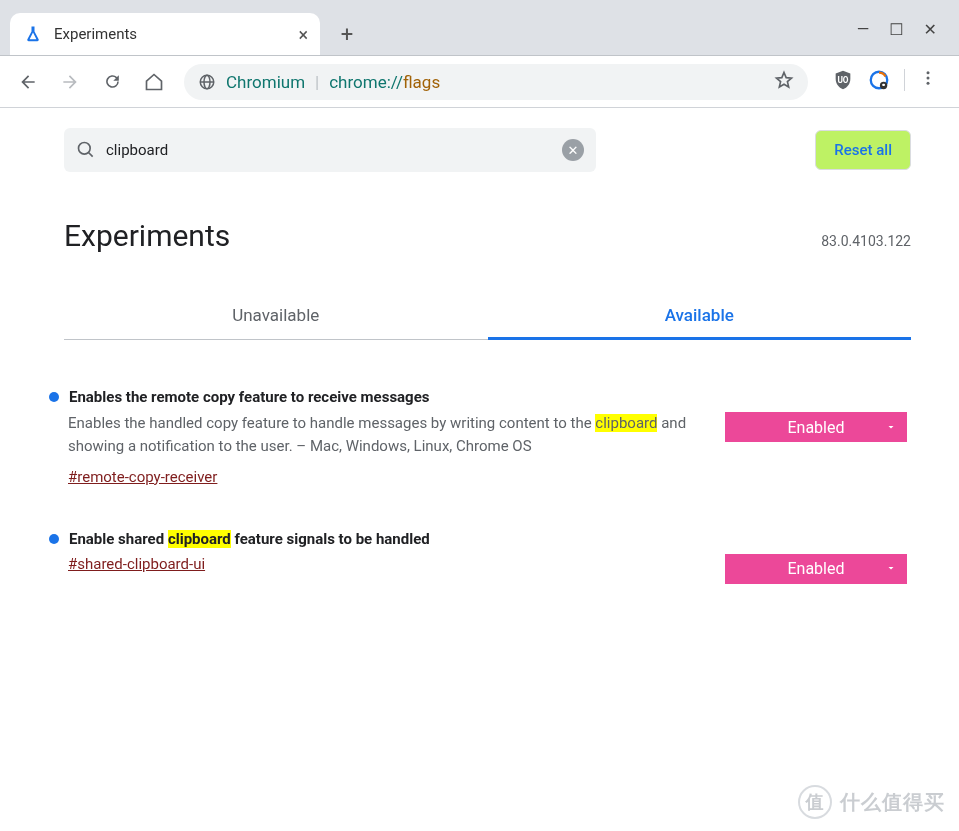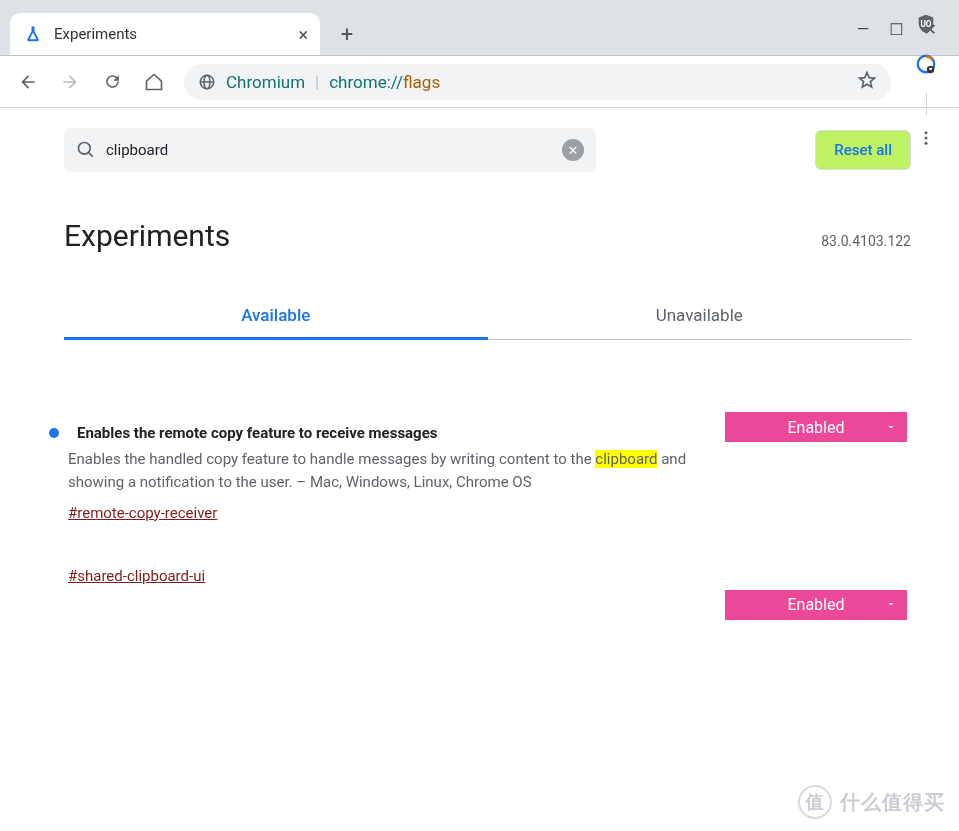--- a/index.html
+++ b/index.html
@@ -20,21 +20,21 @@
   .nav-btn { width: 36px; height: 36px; display:flex; align-items:center; justify-content:center; border-radius: 50%; color: #5f6368; }
   .nav-btn.disabled { color: #b8bbbf; }
   .omnibox { flex: 1; height: 36px; background: #f1f3f4; border-radius: 18px; display: flex; align-items: center; padding: 0 14px; margin: 0 6px; gap: 10px; }
   .omnibox .site-info { width:18px; height:18px; }
   .omnibox .url-chromium { color:#0f766e; font-size:17px; }
   .omnibox .url-sep { color:#bdc1c6; font-size:17px; }
   .omnibox .url-scheme { color:#0f766e; font-size:17px; }
   .omnibox .url-path { color:#a16207; font-size:17px; }
   .omnibox .spacer { flex:1; }
   .omnibox .star { color:#5f6368; }
-  .ext-icons { display:flex; align-items:center; gap: 14px; padding: 0 12px; flex-direction: column; }
+  .ext-icons { display:flex; gap: 14px; padding: 0 12px; }
   .ext-icons > * { color:#5f6368; }
   .ext-vsep { width:1px; height:22px; background:#d0d3d8; }
 
   
   .content { padding: 20px 48px 0 64px; }
   .search-row { display:flex; align-items:center; gap: 20px; }
   .search-box { flex: 0 0 532px; height: 44px; background:#f1f3f4; border-radius: 6px; display:flex; align-items:center; padding: 0 12px; gap: 10px; }
   .search-box input { border:none; background:transparent; outline:none; font-size:15px; color:#202124; flex:1; }
   .clear-btn { width:22px; height:22px; border-radius:50%; background:#9aa0a6; display:flex; align-items:center; justify-content:center; color:#fff; font-size:13px; }
   .reset-btn { margin-left:auto; border:1px solid #dadce0; background:#bef264; color:#1a73e8; font-size:15px; padding: 10px 18px; border-radius:6px; font-weight:500; }
@@ -42,21 +42,21 @@
   .page-title { font-size:30px; color:#202124; margin-top: 46px; display:flex; align-items:baseline; }
   .version { margin-left:auto; font-size:14px; color:#5f6368; }
 
   .tabs-row { display:flex; margin-top: 40px; }
   .content-tab { flex:1; text-align:center; font-size:17px; padding: 12px 0; color:#5f6368; border-bottom:1px solid #c0c4c9; cursor:pointer; }
   .content-tab.active { color:#1a73e8; border-bottom:3px solid #1a73e8; font-weight:500; }
 
   .flags-list { margin-top: 48px; padding: 0 4px; }
   .flag { display:flex; align-items:flex-start; gap: 28px; margin-bottom: 44px; }
   .flag-body { flex:1; }
-  .flag-title-row { display:flex; align-items:center; gap:18px; margin-bottom: 6px; margin-top: 36px; }
+  .flag-title-row { display:flex; align-items:center; gap:10px; margin-bottom: 6px; }
   .dot { width:10px; height:10px; border-radius:50%; background:#1a73e8; flex-shrink:0; margin-left:-19px; }
   .flag-title { font-size:15px; font-weight:700; color:#202124; }
   .flag-desc { font-size:15px; color:#5f6368; line-height:1.55; margin-bottom:8px; }
   .flag-anchor { font-size:15px; color:#7f1d1d; text-decoration:underline; }
   mark { background:#ffff00; color:inherit; padding:0; }
   .flag-select { width:182px; height:30px; background:#ec4899; color:#fff; font-size:16px; display:flex; align-items:center; justify-content:center; position:relative; margin-top: 24px; }
   .flag-select .chevron { position:absolute; right:10px; }
 
   .watermark { position:absolute; right:14px; bottom:12px; color:#bdc1c6; font-size:20px; font-weight:600; letter-spacing:1px; display:flex; align-items:center; gap:8px; opacity:.8; }
   .watermark .wm-icon { width:34px; height:34px; border:2px solid #cfd3d8; border-radius:50%; display:flex; align-items:center; justify-content:center; font-size:18px; }
@@ -158,22 +158,22 @@
     </div>
     <button class="reset-btn">Reset all</button>
   </div>
 
   <div class="page-title">
     <span>Experiments</span>
     <span class="version">83.0.4103.122</span>
   </div>
 
   <div class="tabs-row">
+    <div class="content-tab">Unavailable</div>
     <div class="content-tab active">Available</div>
-    <div class="content-tab">Unavailable</div>
   </div>
 
   <div class="flags-list">
 
     <div class="flag">
       <div class="flag-body">
         <div class="flag-title-row">
           <span class="dot"></span>
           <span class="flag-title">
             <span>Enables the remote copy feature to receive messages</span><span></span>
@@ -189,20 +189,26 @@
         <span class="chevron">
           <svg width="12" height="12" viewBox="0 0 24 24">
               <path fill="#fff" d="M7 10l5 5 5-5z"></path>
             </svg>
         </span>
       </div>
     </div>
 
     <div class="flag">
       <div class="flag-body">
+        <div class="flag-title-row">
+          <span class="dot"></span>
+          <span class="flag-title">
+            <span>Enable shared </span><mark>clipboard</mark><span> feature signals to be handled</span>
+          </span>
+        </div>
         <a class="flag-anchor">#shared-clipboard-ui</a>
       </div>
       <div class="flag-select">
         <span>Enabled</span>
         <span class="chevron">
           <svg width="12" height="12" viewBox="0 0 24 24">
               <path fill="#fff" d="M7 10l5 5 5-5z"></path>
             </svg>
         </span>
       </div>

